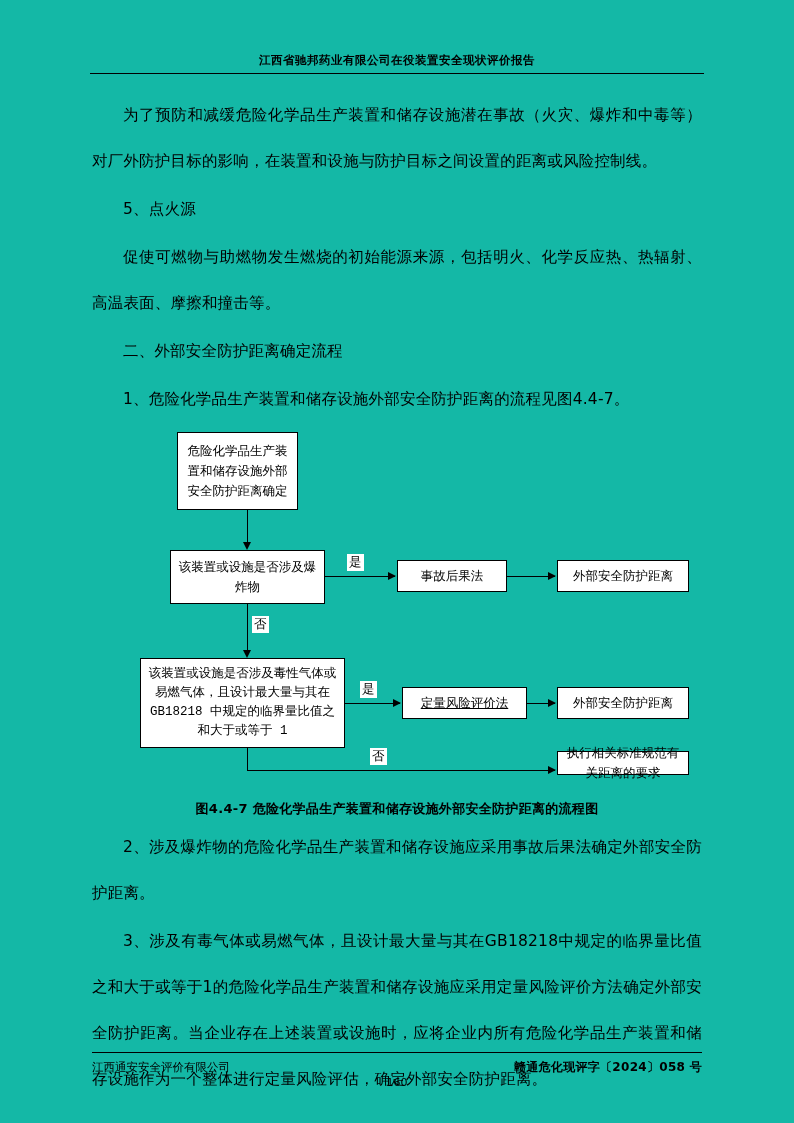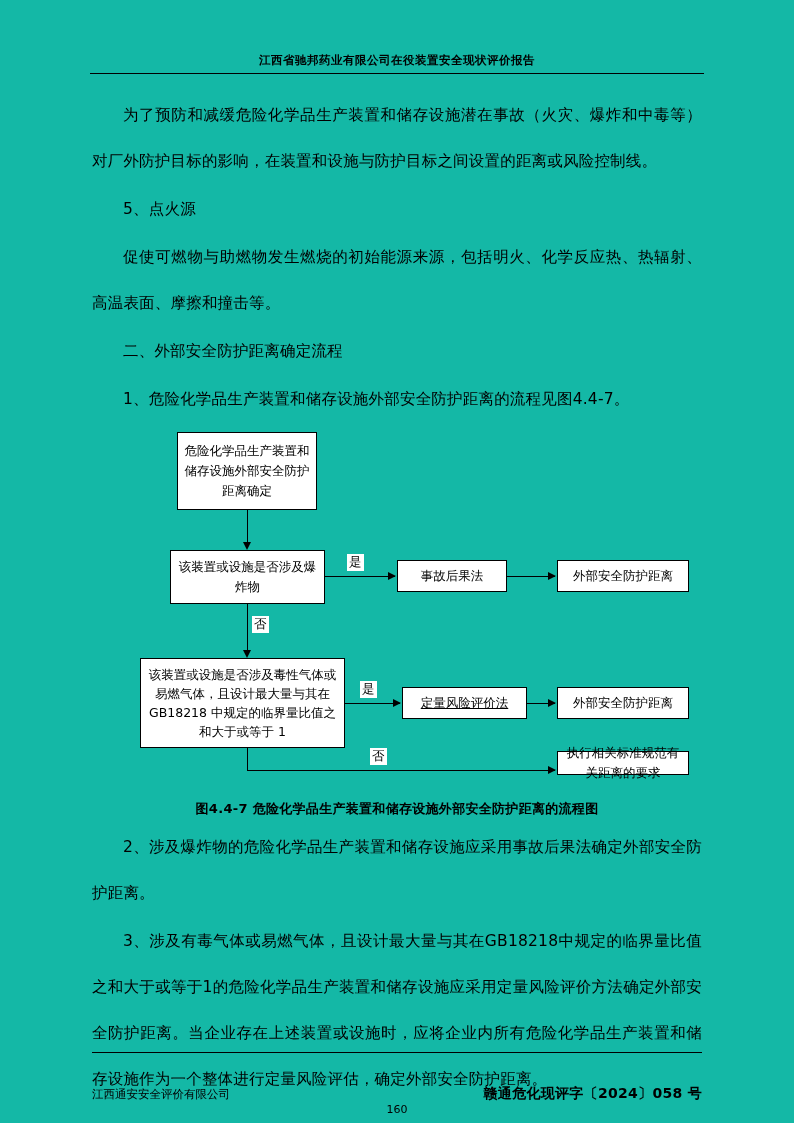--- a/index.html
+++ b/index.html
@@ -128,21 +128,21 @@
     justify-content: space-between;
     font-size: 11.5px;
   }
   .footer-left { font-weight: normal; }
   .footer-center {
     position: absolute;
     left: 0; right: 0;
     text-align: center;
     font-size: 11px;
   }
-  .footer-right { font-weight: bold; font-size: 14px; letter-spacing: 0.3px; margin-top: 26px; }
+  .footer-right { font-weight: bold; font-size: 12px; letter-spacing: 0.3px; }
   .page-num-line { position: relative; height: 16px; }
 </style>
 </head>
 <body>
 
 <div class="page">
 
   <div class="header">
     <div class="header-title">江西省驰邦药业有限公司在役装置安全现状评价报告</div>
     <div class="header-rule"></div>
@@ -151,21 +151,21 @@
   <div class="content">
 
     <p class="para indent2">为了预防和减缓危险化学品生产装置和储存设施潜在事故（火灾、爆炸和中毒等）对厂外防护目标的影响，在装置和设施与防护目标之间设置的距离或风险控制线。</p>
     <p class="para indent2">5、点火源</p>
     <p class="para indent2">促使可燃物与助燃物发生燃烧的初始能源来源，包括明火、化学反应热、热辐射、高温表面、摩擦和撞击等。</p>
     <p class="para indent2">二、外部安全防护距离确定流程</p>
     <p class="para indent2">1、危险化学品生产装置和储存设施外部安全防护距离的流程见图4.4-7。</p>
 
     <div class="flow">
 
-      <div class="node" style="left:85px; top:4px; width:140px; height:78px;">
+      <div class="node" style="left:85px; top:4px; width:121px; height:78px;">
         <span>危险化学品生产装置和储存设施外部安全防护距离确定</span>
       </div>
 
       <div class="vline" style="left:155px; top:82px; height:34px;"></div>
       <div class="arrow-down" style="left:150.5px; top:114px;"></div>
 
       <div class="node" style="left:78px; top:122px; width:155px; height:54px;">
         <span>该装置或设施是否涉及爆炸物</span>
       </div>
 
@@ -181,21 +181,21 @@
       <div class="arrow-right" style="left:456px; top:143.5px;"></div>
 
       <div class="node" style="left:465px; top:132px; width:132px; height:32px;">
         <span>外部安全防护距离</span>
       </div>
 
       <div class="vline" style="left:155px; top:176px; height:48px;"></div>
       <div class="arrow-down" style="left:150.5px; top:222px;"></div>
       <div class="flow-label" style="left:160px; top:188px;">否</div>
 
-      <div class="node" style="left:48px; top:230px; width:205px; height:90px; line-height:19px;">
+      <div class="node" style="left:48px; top:230px; width:205px; height:90px; line-height:19px;font-family:Liberation Mono, monospace;">
         <span>该装置或设施是否涉及毒性气体或易燃气体，且设计最大量与其在 GB18218 中规定的临界量比值之和大于或等于 1</span>
       </div>
 
       <div class="hline" style="left:253px; top:275px; width:55px;"></div>
       <div class="arrow-right" style="left:301px; top:270.5px;"></div>
       <div class="flow-label" style="left:268px; top:253px;">是</div>
 
       <div class="node" style="left:310px; top:259px; width:125px; height:32px;text-decoration:underline;">
         <span>定量风险评价法</span>
       </div>

